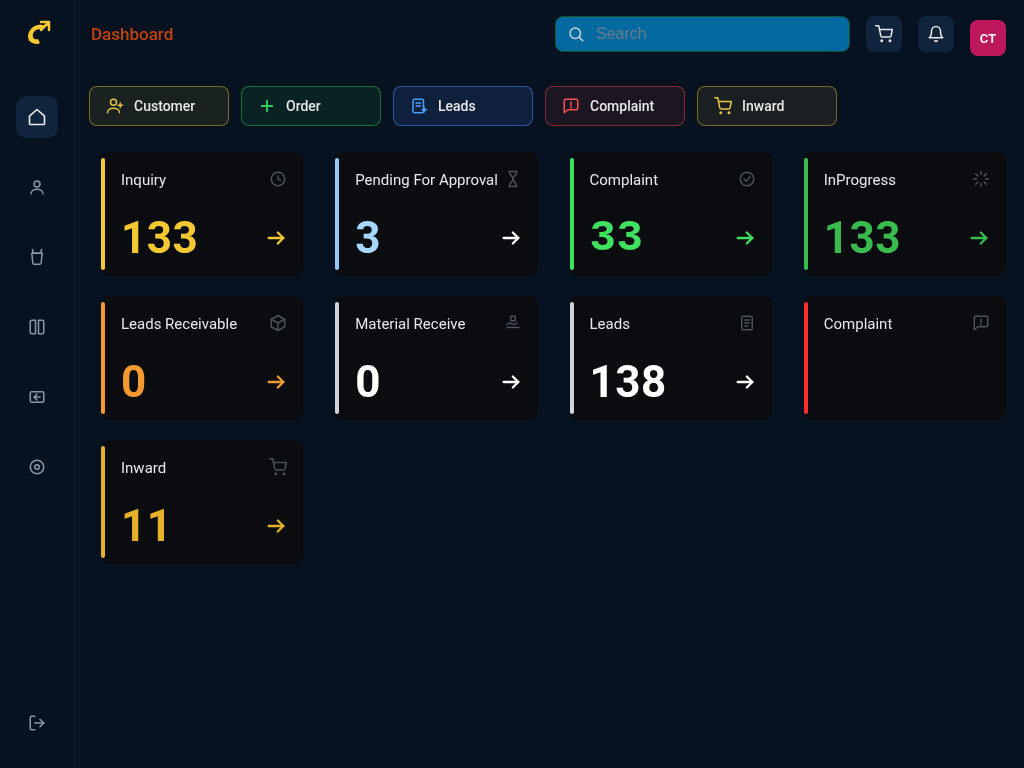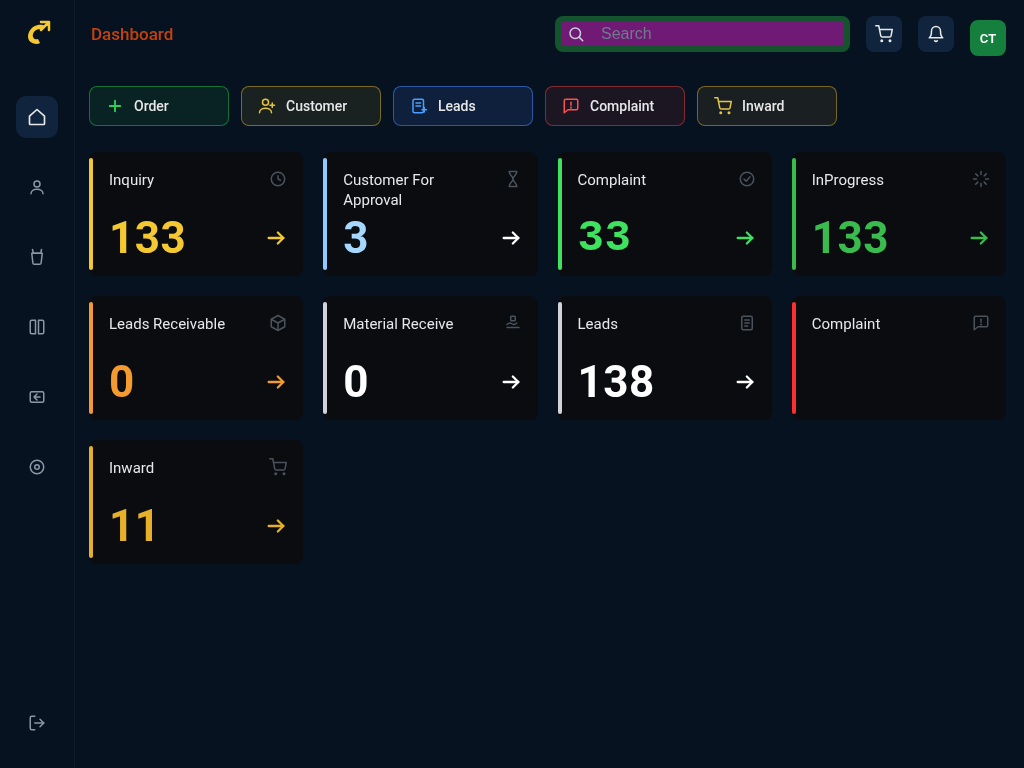--- a/index.html
+++ b/index.html
@@ -64,22 +64,22 @@
     padding-left: 2px;
   }
   .top-spacer { flex: 1; }
   .search-wrap {
     position: relative;
     width: 295px;
   }
   .search-input {
     width: 100%;
     height: 36px;
-    background: #701a75;
-    border: 6px solid #14532d;
+    background: #0369a1;
+    border: 1px solid #14532d;
     border-radius: 8px;
     color: #e8e8e8;
     font-size: 16px;
     padding: 0 12px 0 40px;
     outline: none;
   }
   .search-input::placeholder { color: #6c7c8d; }
   .search-icon {
     position:absolute; left:12px; top:50%; transform:translateY(-50%);
     color: #c8d0da;
@@ -87,21 +87,21 @@
   .top-btn {
     width: 36px; height: 36px;
     background: #10253d;
     border-radius: 8px;
     display:flex; align-items:center; justify-content:center;
     cursor: pointer;
     color: #e8e8e8;
   }
   .avatar-btn {
     width: 36px; height: 36px;
-    background: #15803d;
+    background: #be185d;
     border-radius: 8px;
     display:flex; align-items:center; justify-content:center;
     cursor: pointer;
     color: #fff;
     font-size: 13px;
     font-weight: 600;
     margin-top: 8px;
   }
 
   
@@ -143,20 +143,21 @@
   }
   .card {
     position: relative;
     background: #0a0c10;
     border-radius: 8px;
     height: 124px;
     padding: 18px 16px 16px 20px;
     display:flex;
     flex-direction:column;
     justify-content: space-between;
+    margin-left: 12px;
   }
   .card::before {
     content:"";
     position:absolute; left:0; top:6px; bottom:6px; width:4px;
     border-radius: 4px;
   }
   .accent-yellow::before { background:#f3c831; }
   .accent-blue::before   { background:#8fc9ff; }
   .accent-green::before  { background:#3fe25e; }
   .accent-dgreen::before { background:#3abb4e; }
@@ -292,40 +293,40 @@
         <svg width="18" height="18" viewBox="0 0 24 24" fill="none" stroke="currentColor" stroke-width="2" stroke-linecap="round" stroke-linejoin="round">
             <path d="M18 8a6 6 0 1 0-12 0c0 7-3 9-3 9h18s-3-2-3-9"></path>
             <path d="M13.7 21a2 2 0 0 1-3.4 0"></path>
           </svg>
       </span>
     </div>
     <div class="avatar-btn">CT</div>
   </div>
 
   <div class="actions-row">
+    <div class="action-btn ab-yellow">
+      <span class="aicon">
+        <svg width="18" height="18" viewBox="0 0 24 24" fill="none" stroke="currentColor" stroke-width="2" stroke-linecap="round" stroke-linejoin="round">
+            <circle cx="10" cy="7" r="4"></circle>
+            <path d="M2 21c0-4 4-6 8-6s8 2 8 6"></path>
+            <line x1="19" y1="8" x2="19" y2="14"></line>
+            <line x1="16" y1="11" x2="22" y2="11"></line>
+          </svg>
+      </span>
+      <span>Customer</span>
+    </div>
     <div class="action-btn ab-green">
       <span class="aicon">
         <svg width="18" height="18" viewBox="0 0 24 24" fill="none" stroke="currentColor" stroke-width="2.5" stroke-linecap="round">
             <line x1="12" y1="5" x2="12" y2="19"></line>
             <line x1="5" y1="12" x2="19" y2="12"></line>
           </svg>
       </span>
       <span>Order</span>
     </div>
-    <div class="action-btn ab-yellow">
-      <span class="aicon">
-        <svg width="18" height="18" viewBox="0 0 24 24" fill="none" stroke="currentColor" stroke-width="2" stroke-linecap="round" stroke-linejoin="round">
-            <circle cx="10" cy="7" r="4"></circle>
-            <path d="M2 21c0-4 4-6 8-6s8 2 8 6"></path>
-            <line x1="19" y1="8" x2="19" y2="14"></line>
-            <line x1="16" y1="11" x2="22" y2="11"></line>
-          </svg>
-      </span>
-      <span>Customer</span>
-    </div>
     <div class="action-btn ab-blue">
       <span class="aicon">
         <svg width="18" height="18" viewBox="0 0 24 24" fill="none" stroke="currentColor" stroke-width="2" stroke-linecap="round" stroke-linejoin="round">
             <rect x="4" y="3" width="14" height="18" rx="2"></rect>
             <line x1="8" y1="8" x2="14" y2="8"></line>
             <line x1="8" y1="12" x2="14" y2="12"></line>
             <line x1="19" y1="14" x2="19" y2="20"></line>
             <line x1="16" y1="17" x2="22" y2="17"></line>
           </svg>
       </span>
@@ -371,21 +372,21 @@
           <svg viewBox="0 0 24 24" fill="none" stroke="currentColor" stroke-width="2.5" stroke-linecap="round" stroke-linejoin="round">
               <line x1="4" y1="12" x2="20" y2="12"></line>
               <polyline points="14 6 20 12 14 18"></polyline>
             </svg>
         </span>
       </div>
     </div>
 
     <div class="card accent-blue">
       <div class="card-top">
-        <div class="card-label">Customer For Approval</div>
+        <div class="card-label">Pending For Approval</div>
         <span class="card-icon">
           <svg width="18" height="18" viewBox="0 0 24 24" fill="none" stroke="currentColor" stroke-width="2" stroke-linejoin="round">
               <path d="M6 2h12M6 22h12M7 2c0 5 5 6 5 10s-5 5-5 10M17 2c0 5-5 6-5 10s5 5 5 10"></path>
             </svg>
         </span>
       </div>
       <div class="card-bottom">
         <div class="card-value v-blue">3</div>
         <span class="arrow ar-white">
           <svg viewBox="0 0 24 24" fill="none" stroke="currentColor" stroke-width="2.5" stroke-linecap="round" stroke-linejoin="round">

